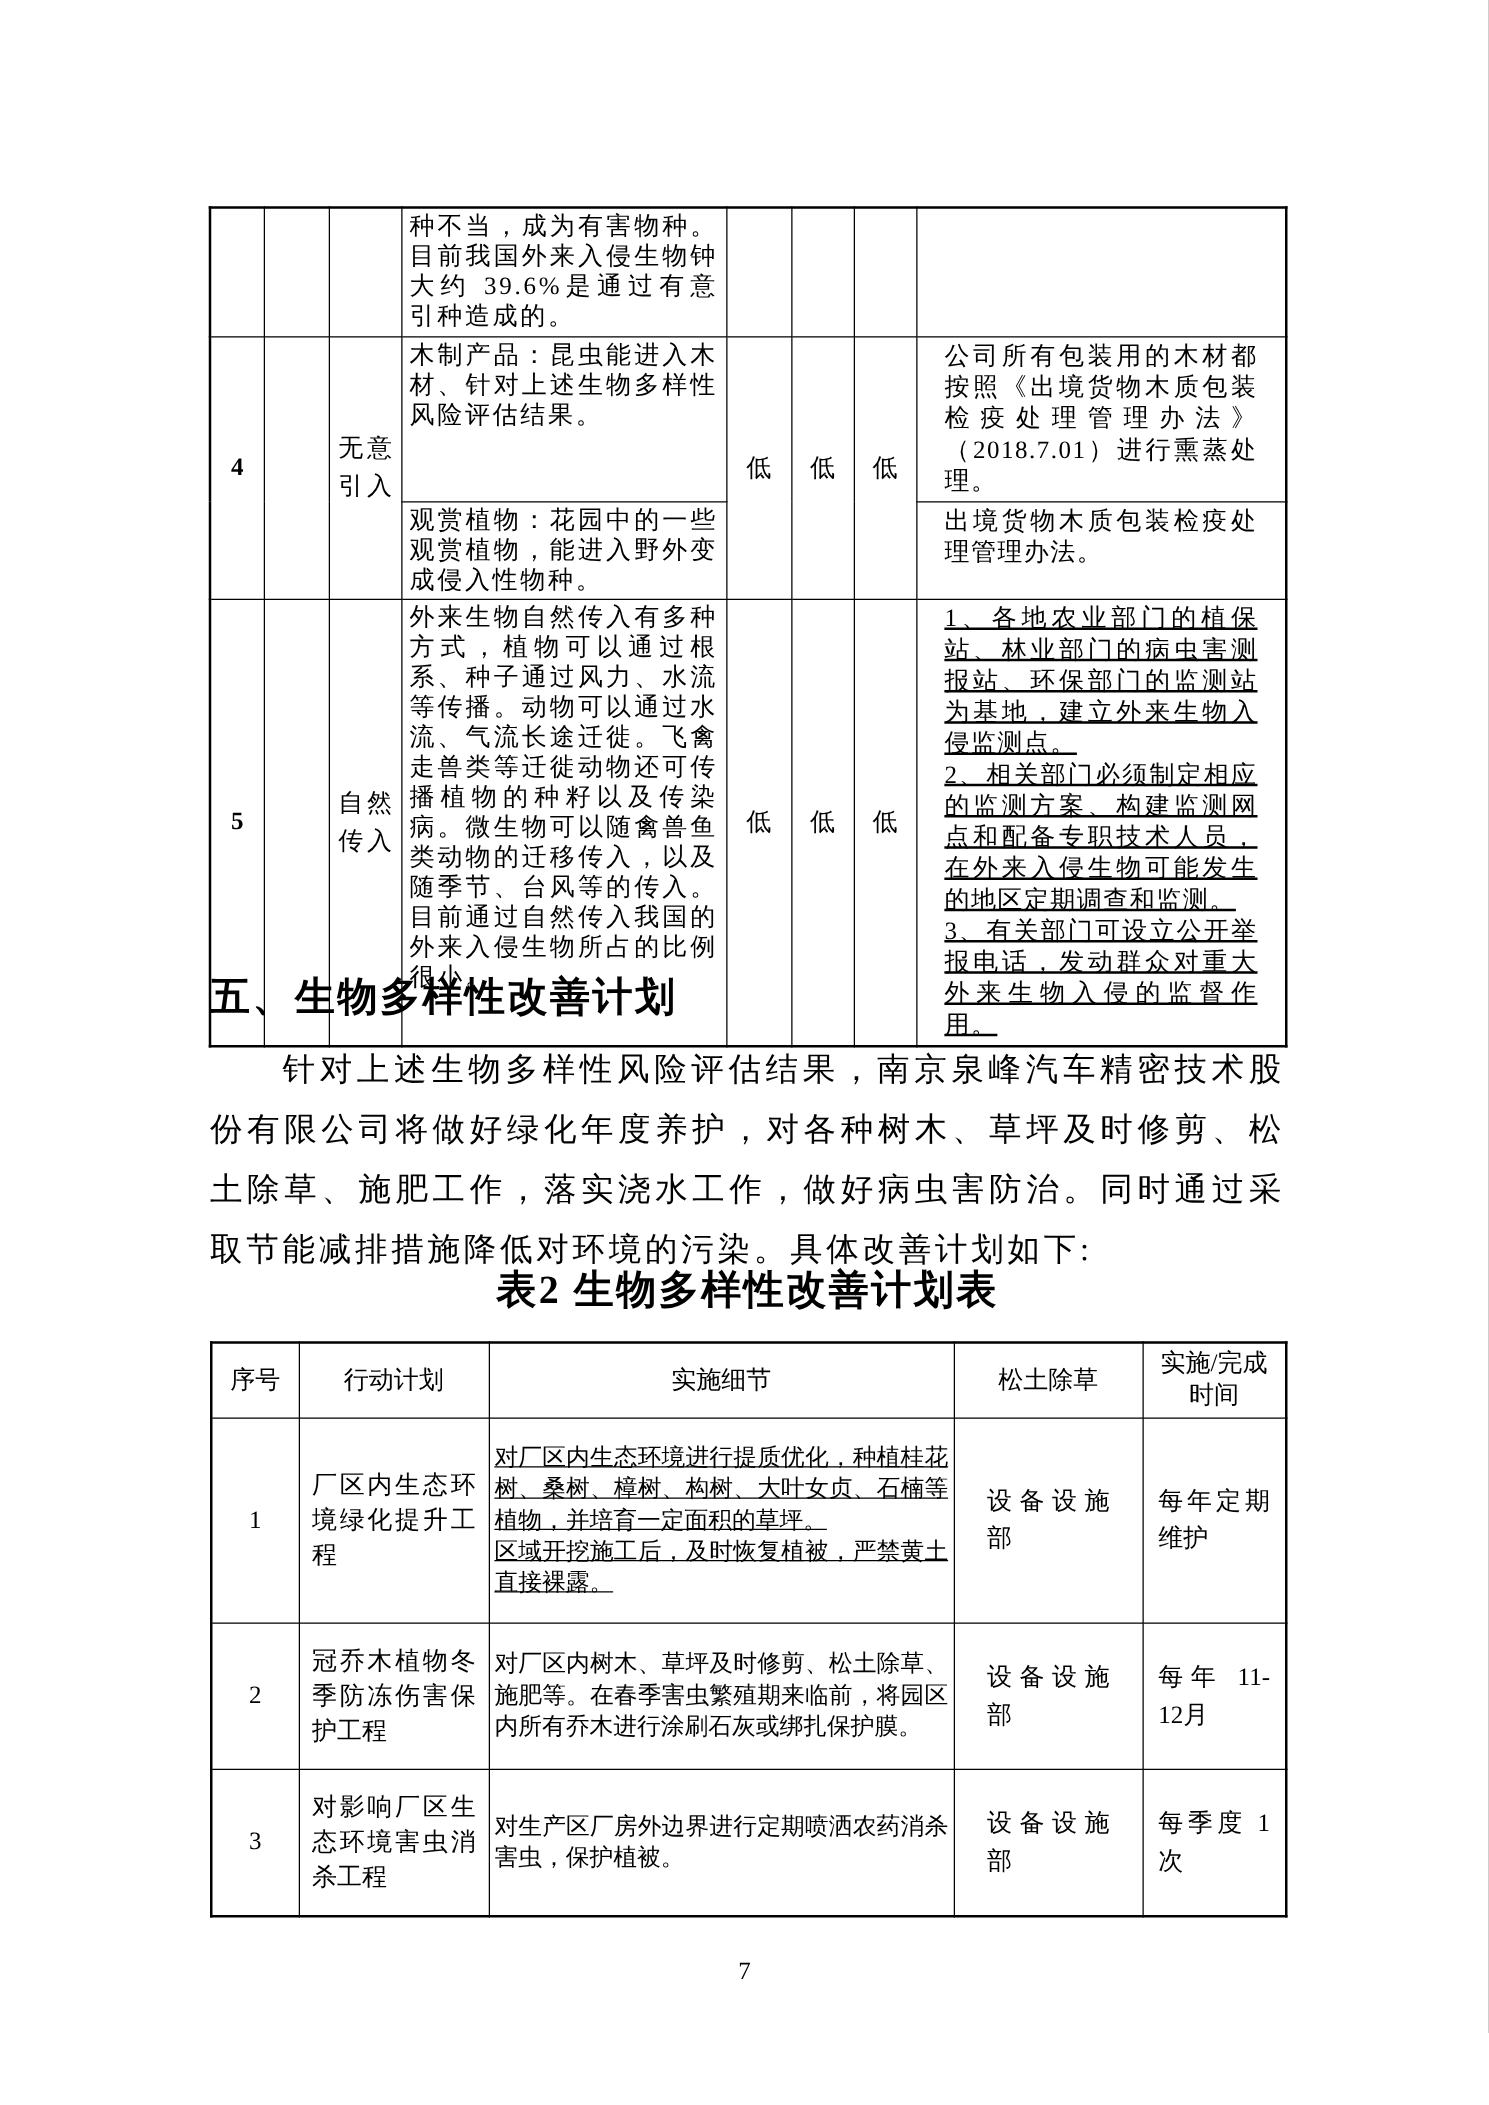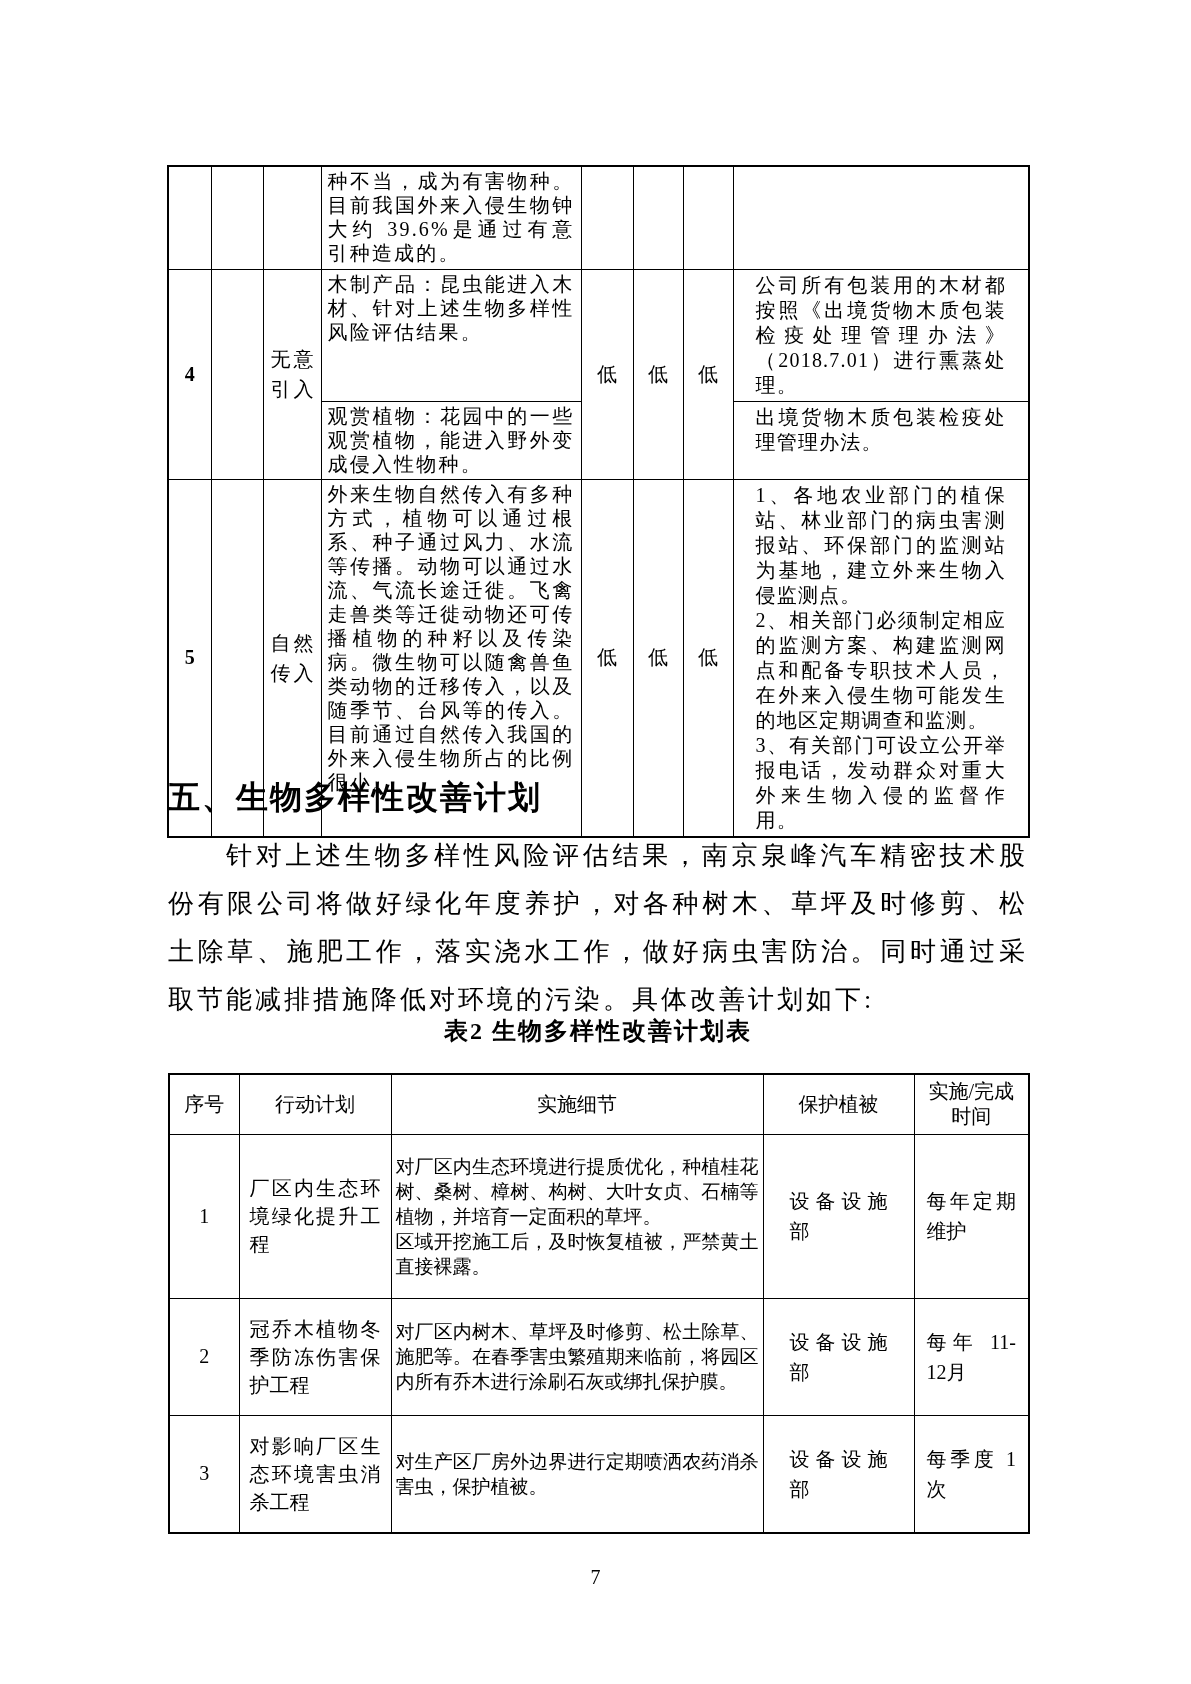--- a/index.html
+++ b/index.html
@@ -39,41 +39,41 @@
   }
   #section-paragraph {
     position: absolute; left: 168px; top: 832px; width: 860px;
     font-size: 26px; line-height: 48px; letter-spacing: 3px;
     text-align: justify; text-indent: 58px;
   }
 
   
   #plan-caption {
     position: absolute; left: 168px; top: 1014px; width: 860px;
-    text-align: center; font-size: 24px; font-weight: bold; letter-spacing: 2px; line-height: 34px;
+    text-align: center; font-size: 32px; font-weight: bold; letter-spacing: 2px; line-height: 34px;
   }
 
   
   #plan-table { position: absolute; left: 168px; top: 1053px; width: 860px; border: 2px solid #000; }
   #plan-table td.head-cell { text-align: center; line-height: 25px; padding: 0 10px; }
   #plan-table td.no-cell   { text-align: center; }
   #plan-table td.action-cell {
     text-align: justify; padding: 16px 10px; line-height: 28px;
   }
   #plan-table td.details-cell {
     text-align: justify; padding: 19px 4px; font-size: 19px; line-height: 25px;
   }
   #plan-table td.dept-cell {
     text-align: justify; padding: 0 26px; line-height: 30px;
   }
   #plan-table td.time-cell {
     text-align: justify; padding: 0 12px; line-height: 30px;
   }
 
-  .preline { white-space: pre-line; }
+  .preline { white-space: pre-line; text-decoration: underline; }
 
   
   #page-number {
     position: absolute; left: 0; top: 1566px; width: 1191px;
     text-align: center; font-size: 20px;
   }
 </style>
 </head>
 <body>
 
@@ -141,21 +141,21 @@
         <col style="width:152px">
         <col style="width:372px">
       <col style="width:151px">
         <col style="width:115px">
     </colgroup>
     <tbody>
         <tr style="height:60px">
       <td class="head-cell">序号</td>
       <td class="head-cell">行动计划</td>
       <td class="head-cell">实施细节</td>
-      <td class="head-cell">保护植被</td>
+      <td class="head-cell">松土除草</td>
       <td class="head-cell">实施/完成时间</td>
     </tr>
     <tr style="height:145px">
       <td class="no-cell">1</td>
       <td class="action-cell">厂区内生态环境绿化提升工程</td>
       <td class="details-cell preline">对厂区内生态环境进行提质优化，种植桂花树、桑树、樟树、构树、大叶女贞、石楠等植物，并培育一定面积的草坪。
 区域开挖施工后，及时恢复植被，严禁黄土直接裸露。</td>
       <td class="dept-cell">设备设施部</td>
       <td class="time-cell">每年定期维护</td>
     </tr>

